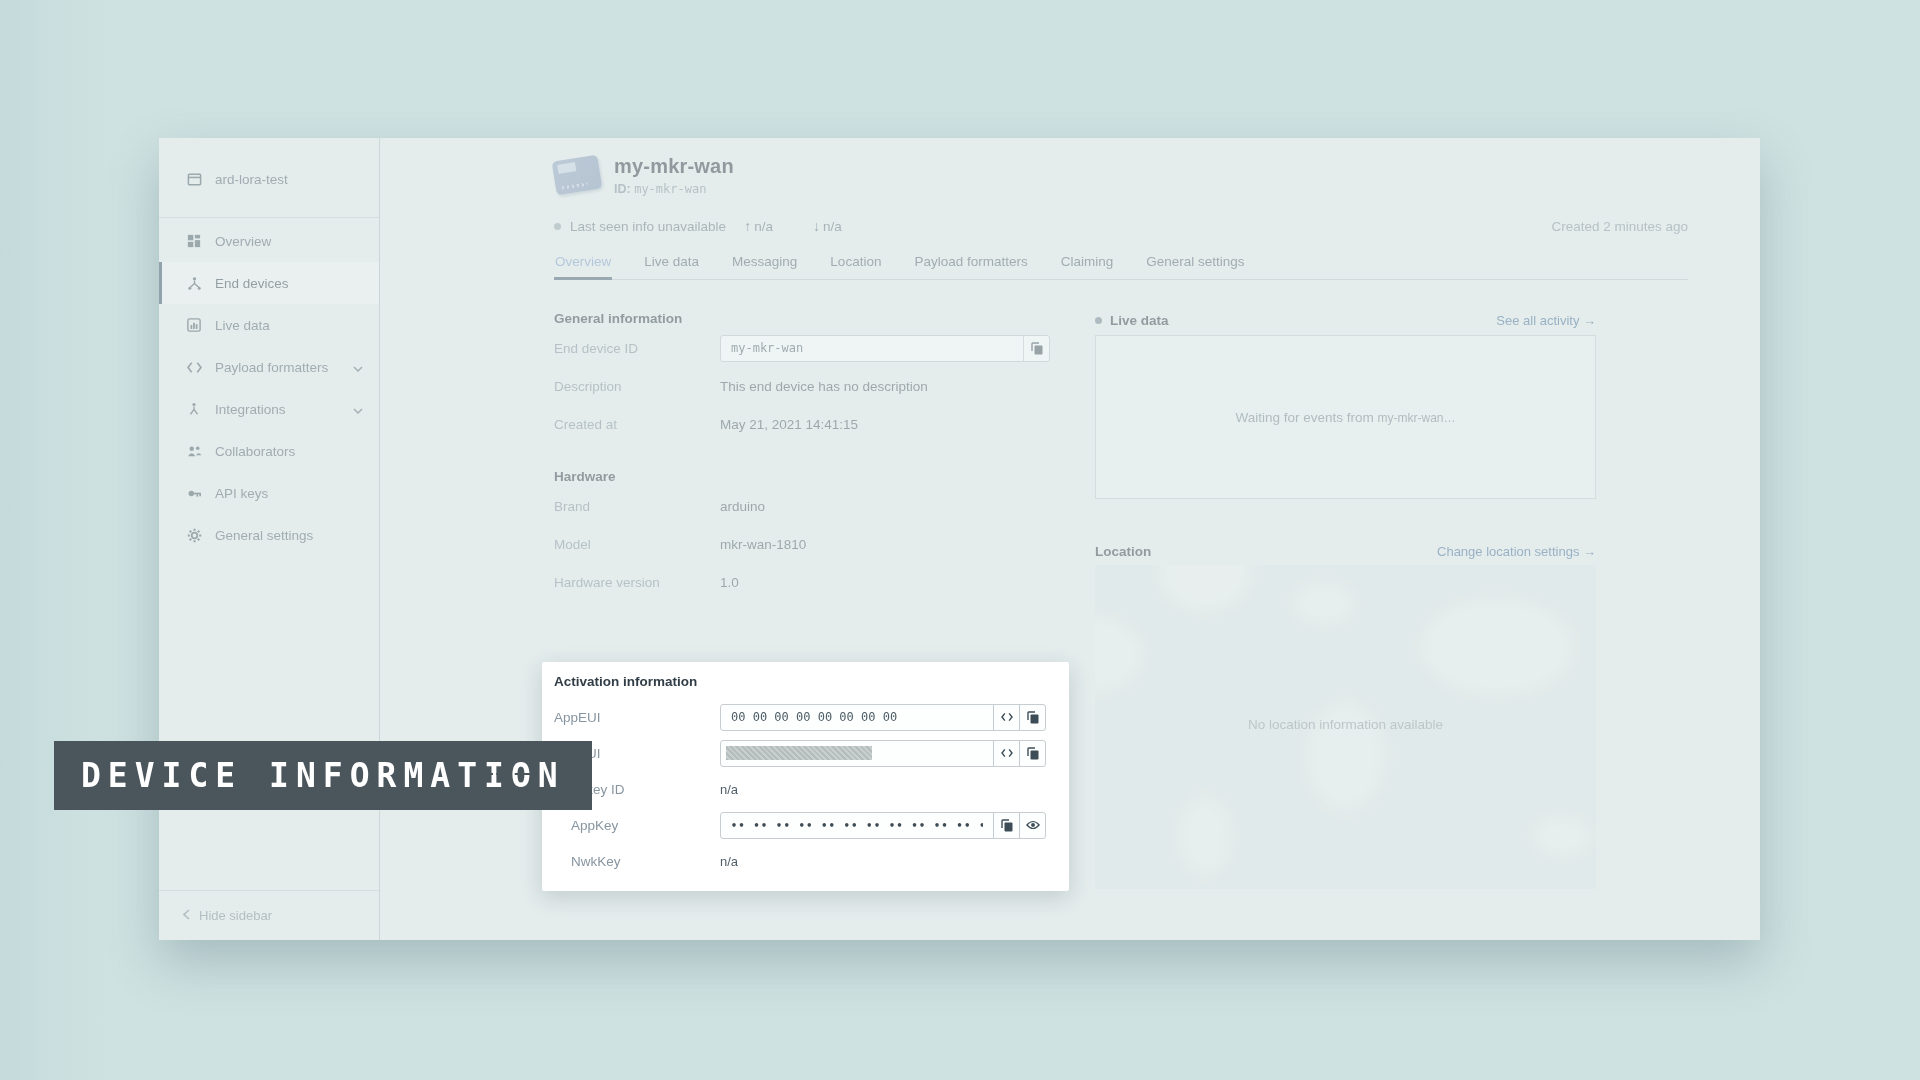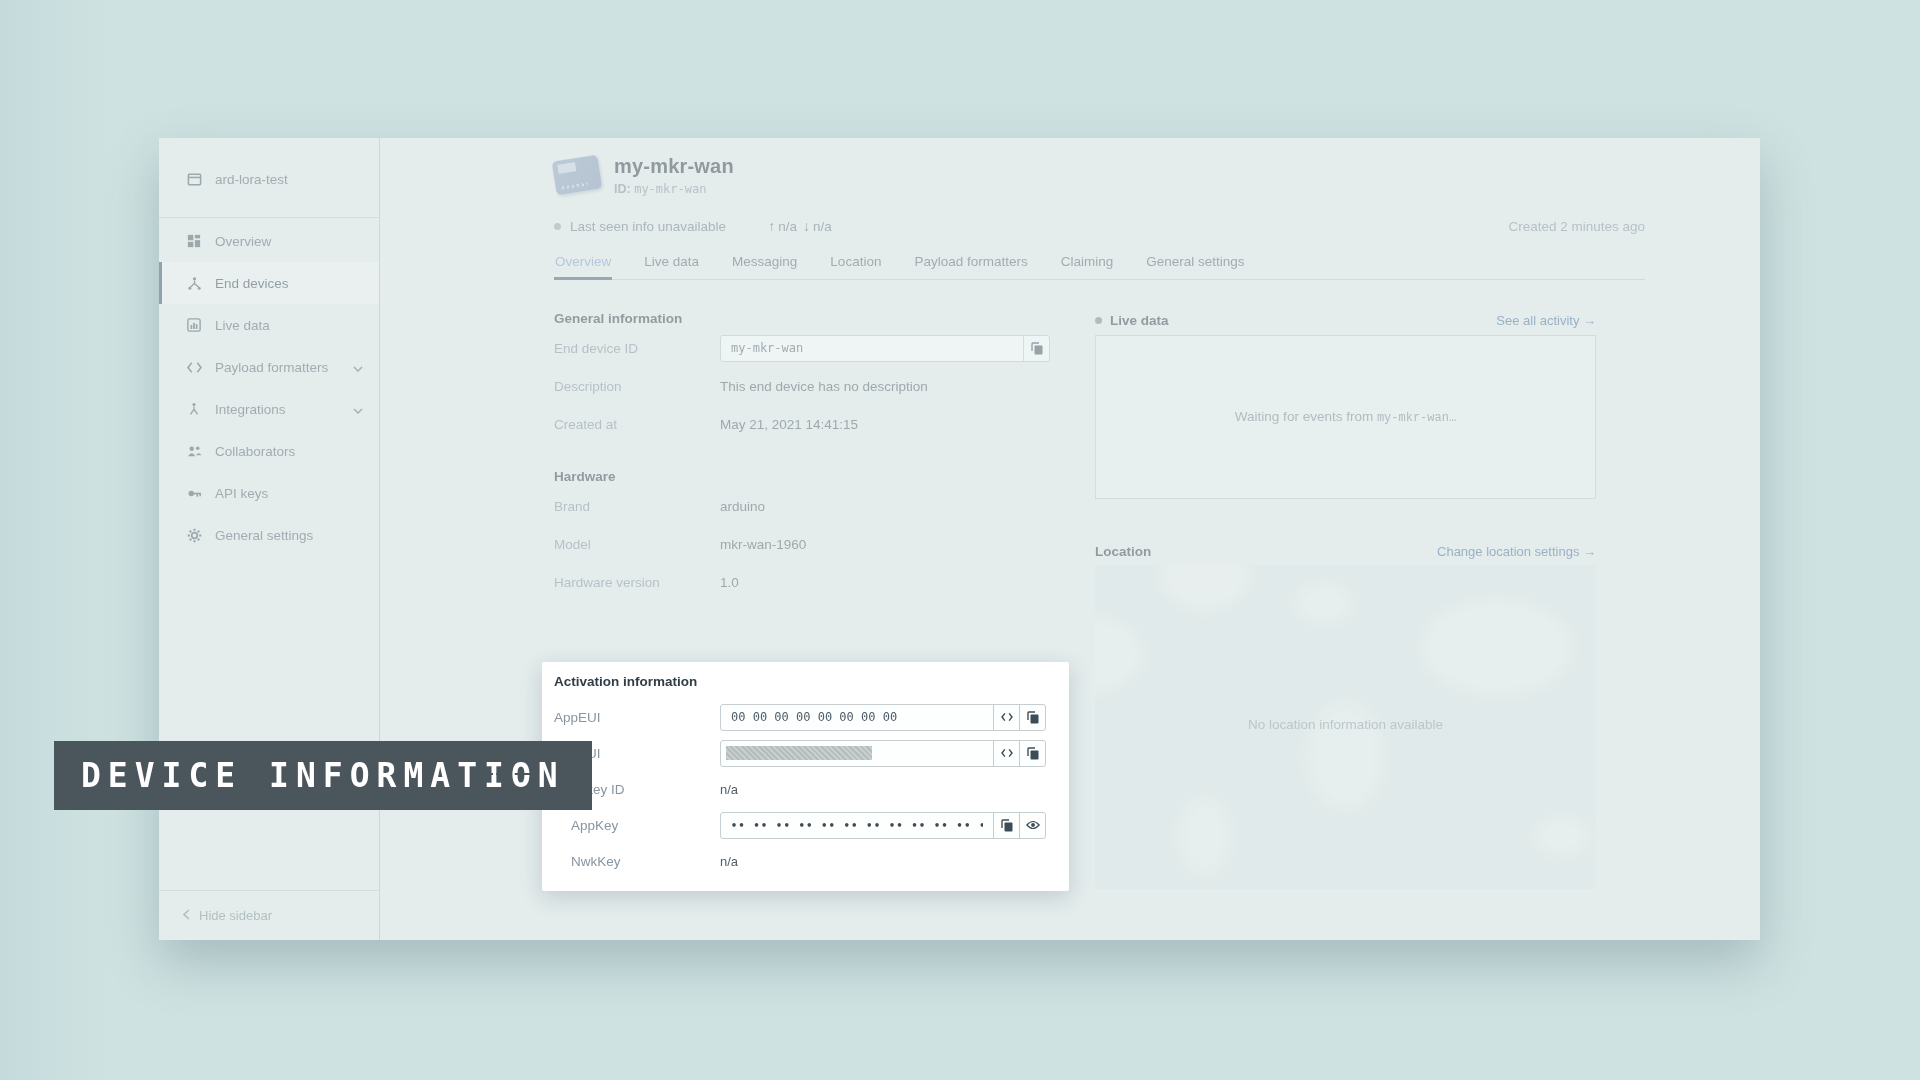--- a/index.html
+++ b/index.html
@@ -2,54 +2,54 @@
 <html><head>
 <meta charset="utf-8">
 <style>
   * { margin:0; padding:0; box-sizing:border-box; }
   html,body { width:1920px; height:1080px; overflow:hidden; }
   body {
     font-family:"Liberation Sans", sans-serif;
     background:linear-gradient(90deg,#c5dbdb 0%, #cfe2e2 6%, #cfe2e2 100%);
     position:relative; color:#46565f;
   }
-  .mono { font-family:Liberation Mono, monospace; }
+  .mono { font-family:Liberation Sans, sans-serif; }
 
   
   .window{ position:absolute; left:159px; top:138px; width:1601px; height:802px;
     background:#e4ecec; box-shadow:0 22px 48px rgba(70,100,105,.30); }
   .dimmed{ position:absolute; inset:0; display:flex; opacity:.45; }
 
   
   .sidebar{ width:221px; border-right:1px solid #aebfc2; display:flex; flex-direction:column; padding-top:20px; }
   .side-item{ height:42px; display:flex; align-items:center; padding-left:27px; gap:13px;
     font-size:13.5px; color:#4e5f6a; position:relative; cursor:pointer; }
   .side-item .ic{ width:16px; height:16px; color:#45565f; flex:0 0 16px; display:flex; align-items:center; justify-content:center; }
   .side-item .chev{ position:absolute; right:16px; color:#5a6b75; }
   .side-item.active{ background:#f2f7f7; color:#33424b; }
   .side-item.active::before{ content:""; position:absolute; left:0; top:0; bottom:0; width:3px; background:#2e4960; }
   .side-divider{ height:1px; background:#c2cfd1; margin:17px 0 2px 0; }
   .side-spacer{ flex:1; }
   .side-footer{ height:50px; border-top:1px solid #c2cfd1; display:flex; align-items:center; padding-left:24px; gap:9px;
     font-size:13px; color:#77898f; cursor:pointer; }
 
   
-  .main{ flex:1; padding:0 115px 0 174px; }
+  .main{ flex:1; padding:0 72px 0 174px; }
   .dev-header{ margin-top:17px; display:flex; gap:14px; align-items:flex-start; }
   .dev-photo{ width:46px; height:34px; margin-top:3px; transform:rotate(-9deg);
     background:linear-gradient(135deg,#8da2c0,#7f95b5); border-radius:5px; position:relative; box-shadow:1px 2px 3px rgba(90,110,130,.35); }
   .dev-photo::before{ content:""; position:absolute; left:5px; top:4px; width:18px; height:9px; background:#c7d2e2; border-radius:1px; }
   .dev-photo::after{ content:""; position:absolute; left:6px; bottom:5px; width:26px; height:3px;
     background:repeating-linear-gradient(90deg,#c2cdde 0 2px, transparent 2px 5px); }
   .dev-title{ font-size:20px; font-weight:bold; color:#2c3840; letter-spacing:.2px; }
   .dev-id{ margin-top:4px; font-size:12.5px; color:#7d8f9a; }
   .dev-id .idv{ font-family:"DejaVu Sans Mono", monospace; font-size:12px; }
   .status-row{ margin-top:22px; display:flex; align-items:center; font-size:13.5px; color:#63757f; }
   .status-dot{ width:7px; height:7px; border-radius:50%; background:#93a4ac; margin-right:9px; }
-  .updown{ margin-left:42px; display:flex; gap:6px; color:#5d707b; }
+  .updown{ margin-left:18px; display:flex; gap:40px; color:#5d707b; }
   .updown .arr{ font-size:14px; margin-right:3px; color:#51646f; }
   .created-at{ margin-left:auto; font-size:13.5px; color:#7d8f9a; }
 
   .tabs{ margin-top:16px; display:flex; gap:31px; border-bottom:1px solid #b9c8ca; font-size:13.5px; }
   .tab{ padding:4px 1px 10px 1px; color:#4e5f6a; cursor:pointer; position:relative; }
   .tab.active{ color:#7d9cc9; }
   .tab.active::after{ content:""; position:absolute; left:0; right:0; bottom:-1px; height:3px; background:#3f586b; }
 
   .content{ display:flex; margin-top:31px;gap:16px; }
   .col-left{ width:506px; margin-right:19px; }
@@ -314,21 +314,21 @@
             <div class="fvalue">May 21, 2021 14:41:15</div>
           </div>
 
           <div class="sec-title hw-gap">Hardware</div>
           <div class="frow">
             <div class="flabel">Brand</div>
             <div class="fvalue">arduino</div>
           </div>
           <div class="frow">
             <div class="flabel">Model</div>
-            <div class="fvalue">mkr-wan-1960</div>
+            <div class="fvalue">mkr-wan-1810</div>
           </div>
           <div class="frow">
             <div class="flabel">Hardware version</div>
             <div class="fvalue">1.0</div>
           </div>
 
           <div class="sec-title session-gap">Session information</div>
         </div>
 
         <div class="col-right">

